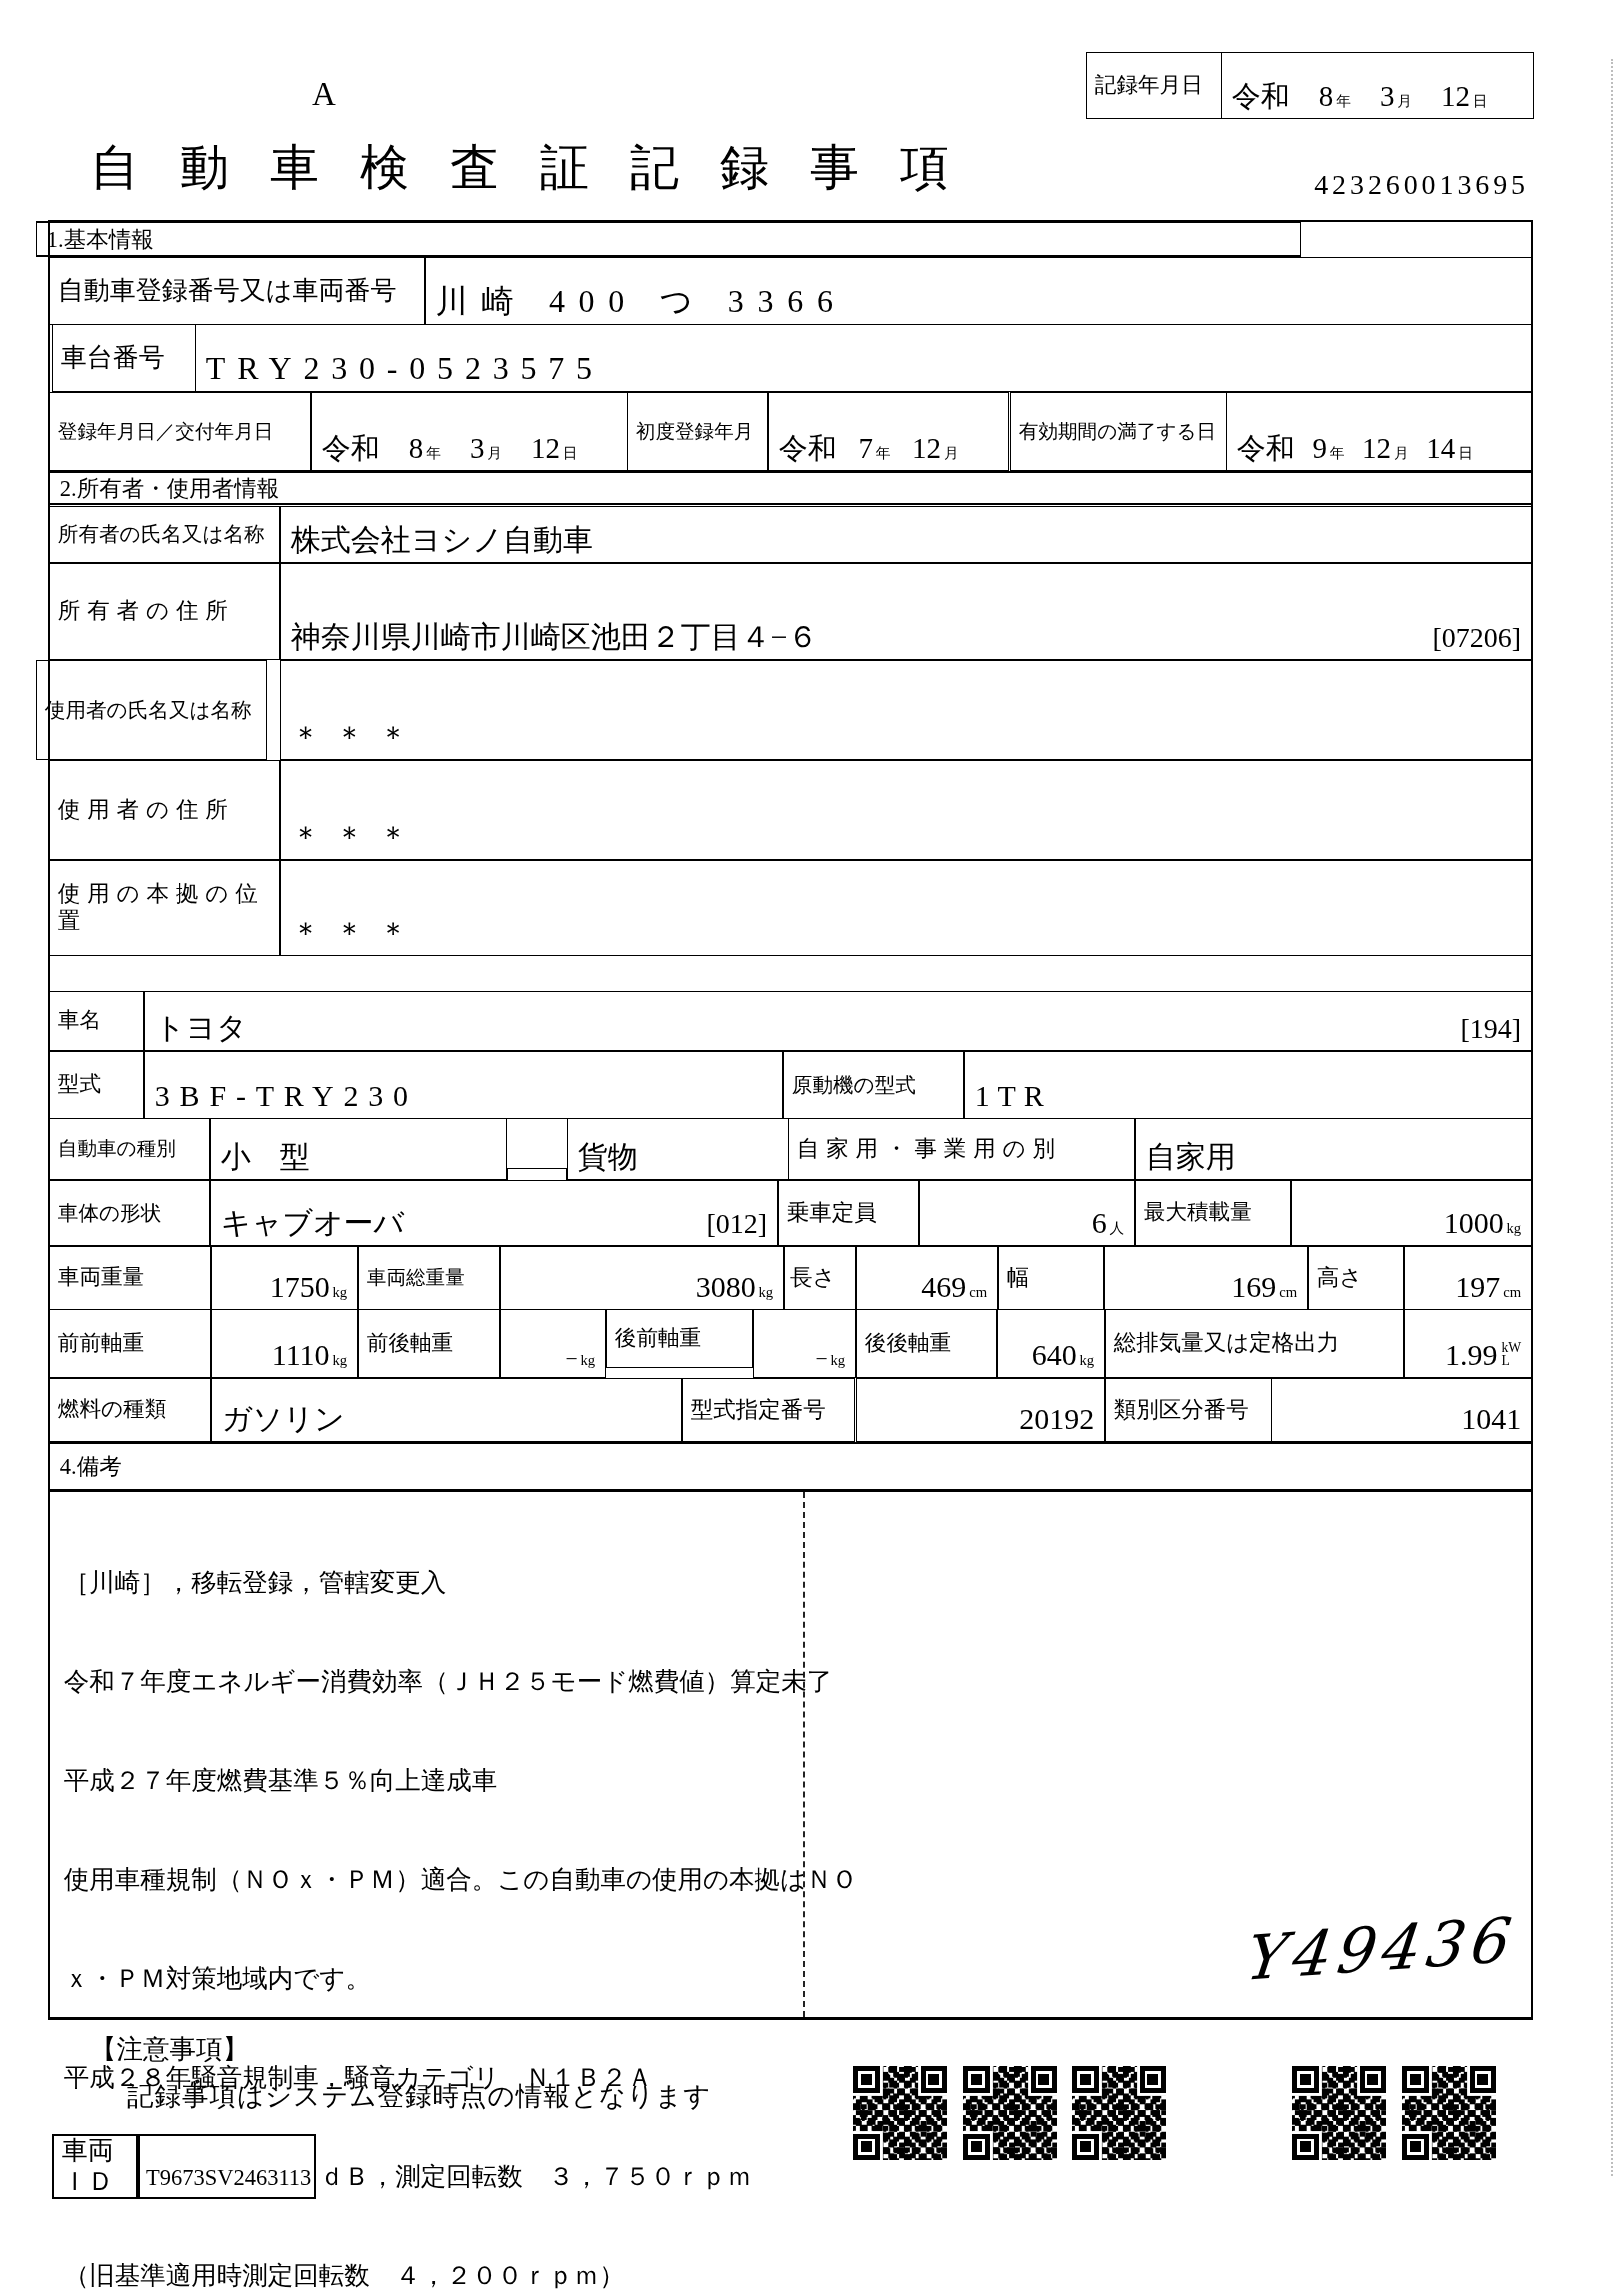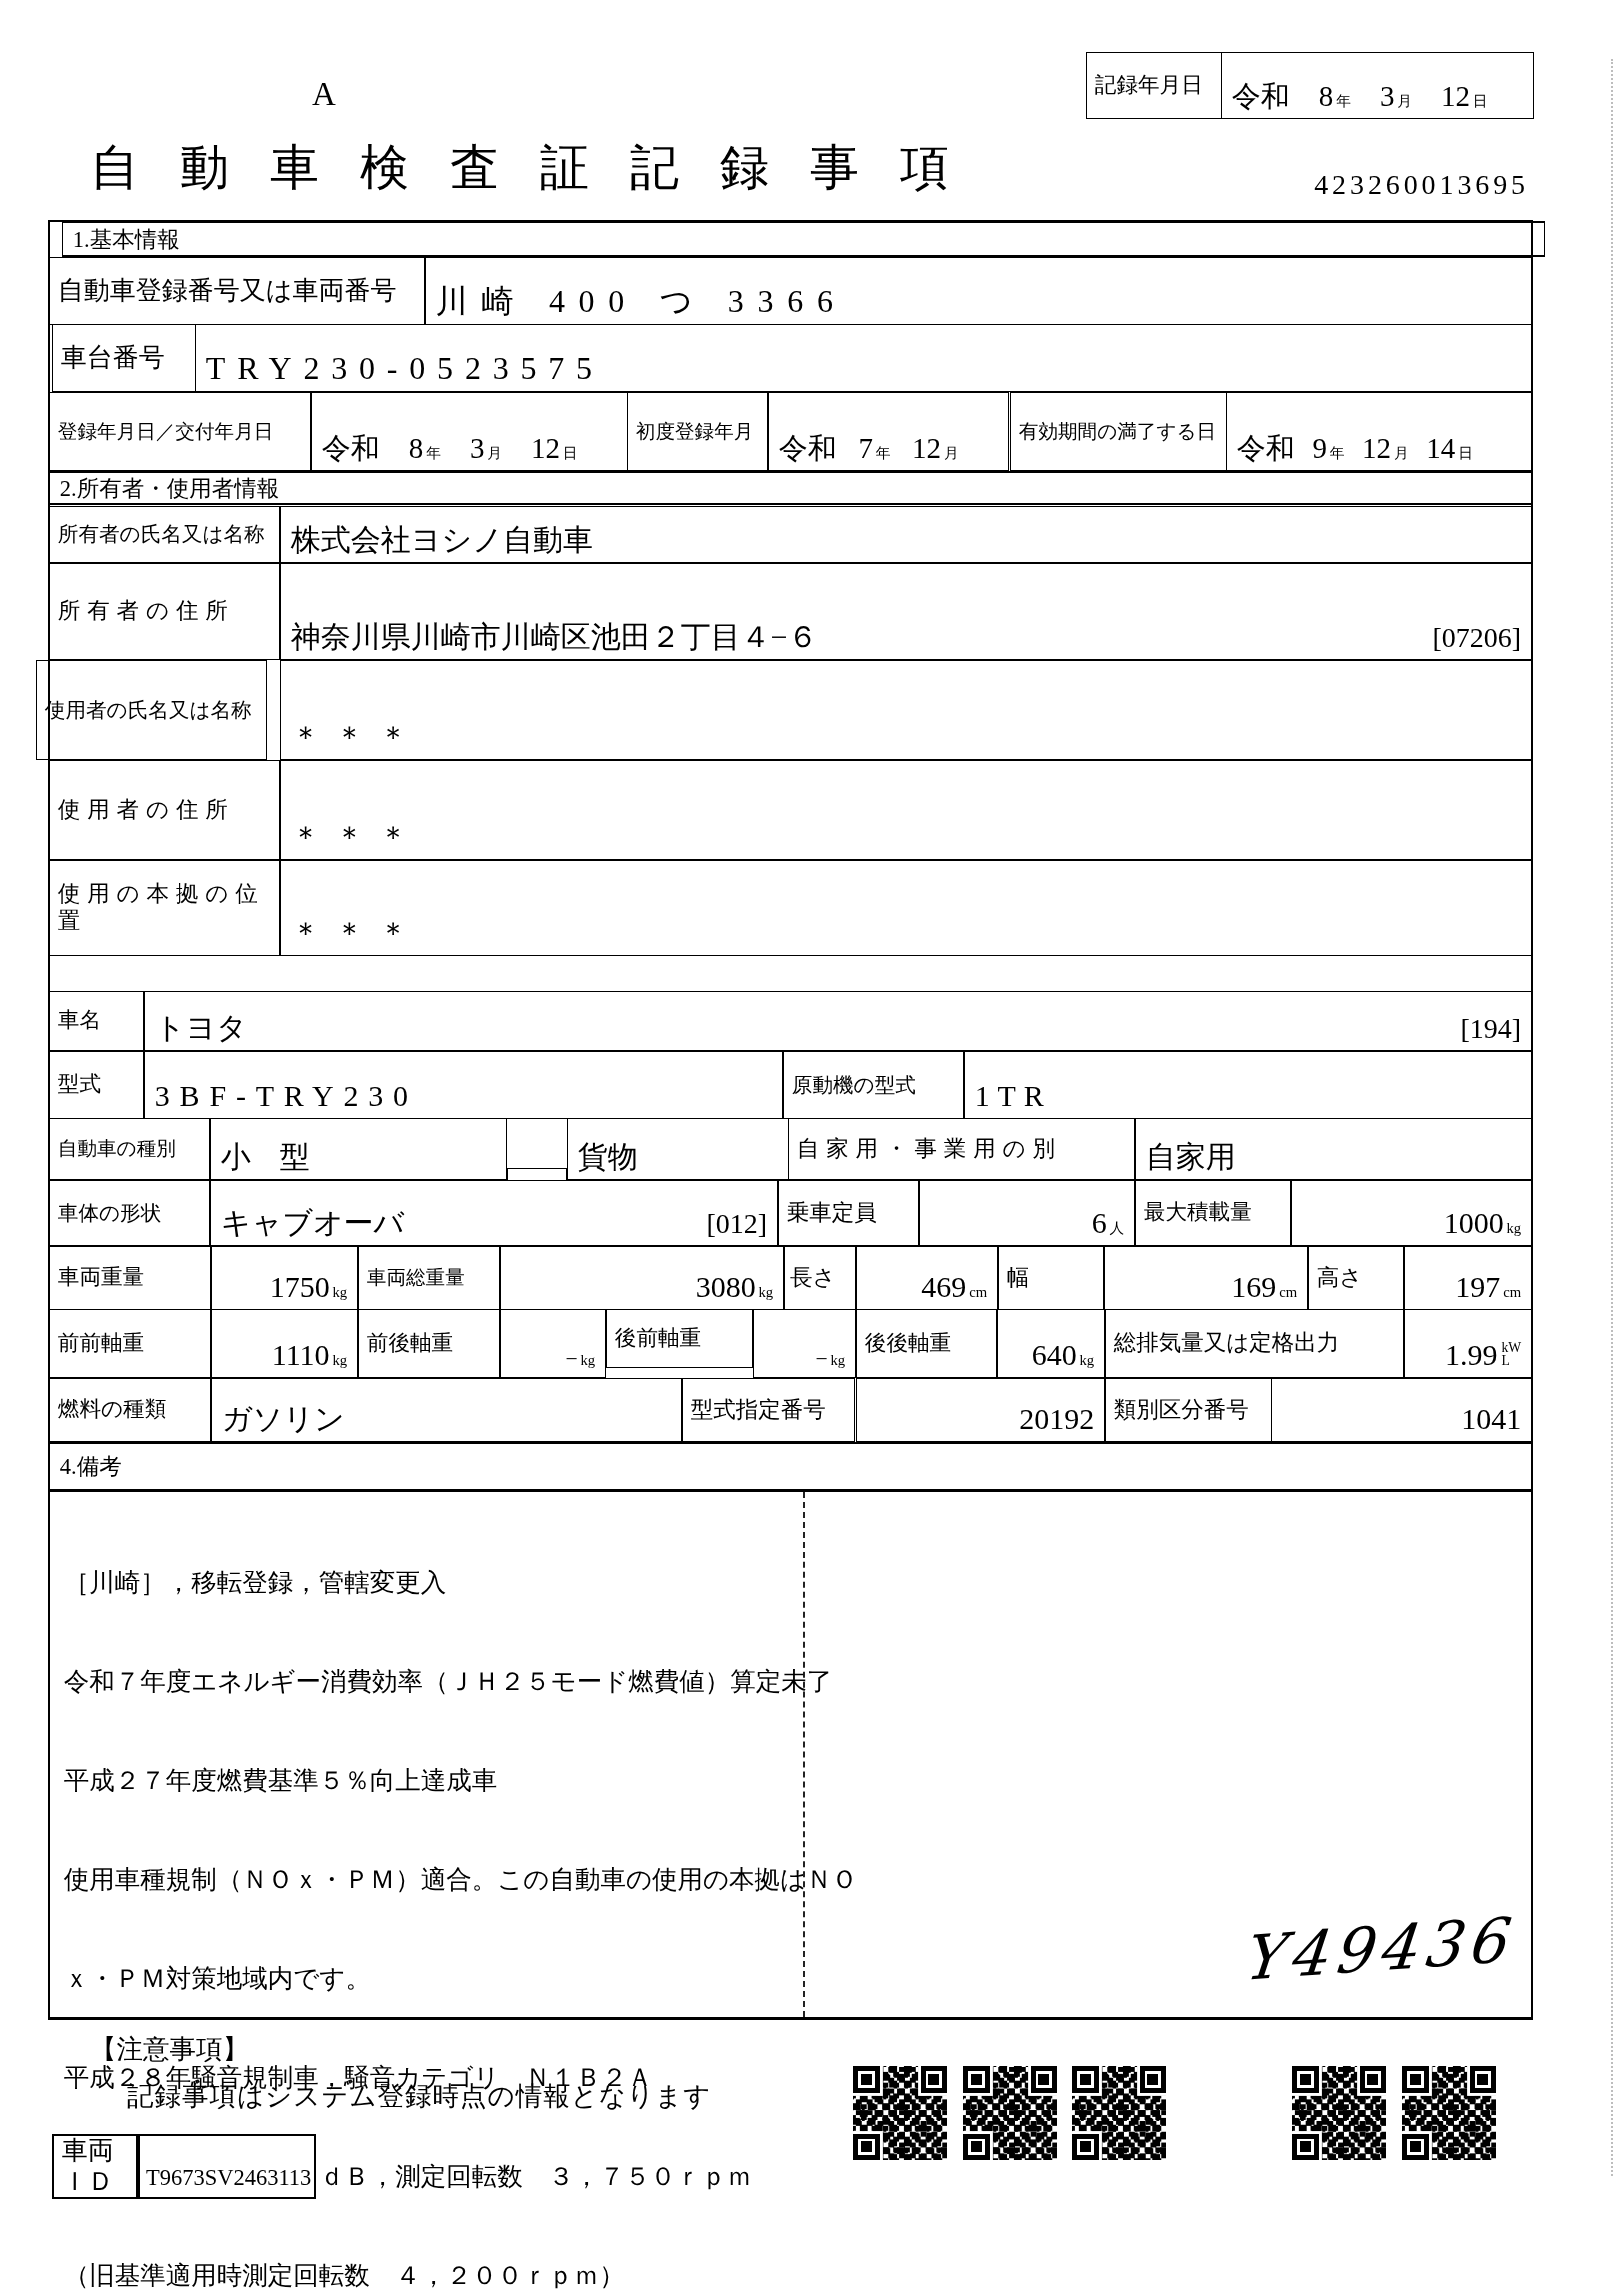--- a/index.html
+++ b/index.html
@@ -57,21 +57,21 @@
         <span>12</span>
         <span class="unit">日</span>
       </span>
   </div>
 
   <div class="abs" style="left:90px;top:135px;font-size:49px;letter-spacing:41px;white-space:nowrap">自動車検査証記録事項</div>
   <div class="abs ls4" style="left:1308px;top:169px;width:221px;font-size:28px;text-align:right">423260013695</div>
 
   <div class="abs outer" style="left:48px;top:220px;width:1485px;height:1800px;z-index:5"></div>
 
-  <div class="cell sec" style="left:62px;top:221px;width:1483px;height:36px">1.基本情報</div>
+  <div class="cell sec" style="left:36px;top:221px;width:1265px;height:36px">1.基本情報</div>
 
   <div class="cell lab f24" style="left:49px;top:257px;width:376px;height:68px">自動車登録番号又は車両番号</div>
   <div class="cell val ls14" style="left:425px;top:257px;width:1107px;height:68px;font-size:32px">川崎 400 つ 3366</div>
 
   <div class="cell lab f24" style="left:52px;top:324px;width:146px;height:68px">車台番号</div>
   <div class="cell val ls12" style="left:195px;top:324px;width:1337px;height:68px;font-size:32px">TRY230-0523575</div>
 
   <div class="cell lab f20" style="left:49px;top:392px;width:262px;height:79px">登録年月日／交付年月日</div>
   <div class="cell val date" style="left:311px;top:392px;width:317px;height:79px;font-size:29px">
     <span class="dg">令和</span>

